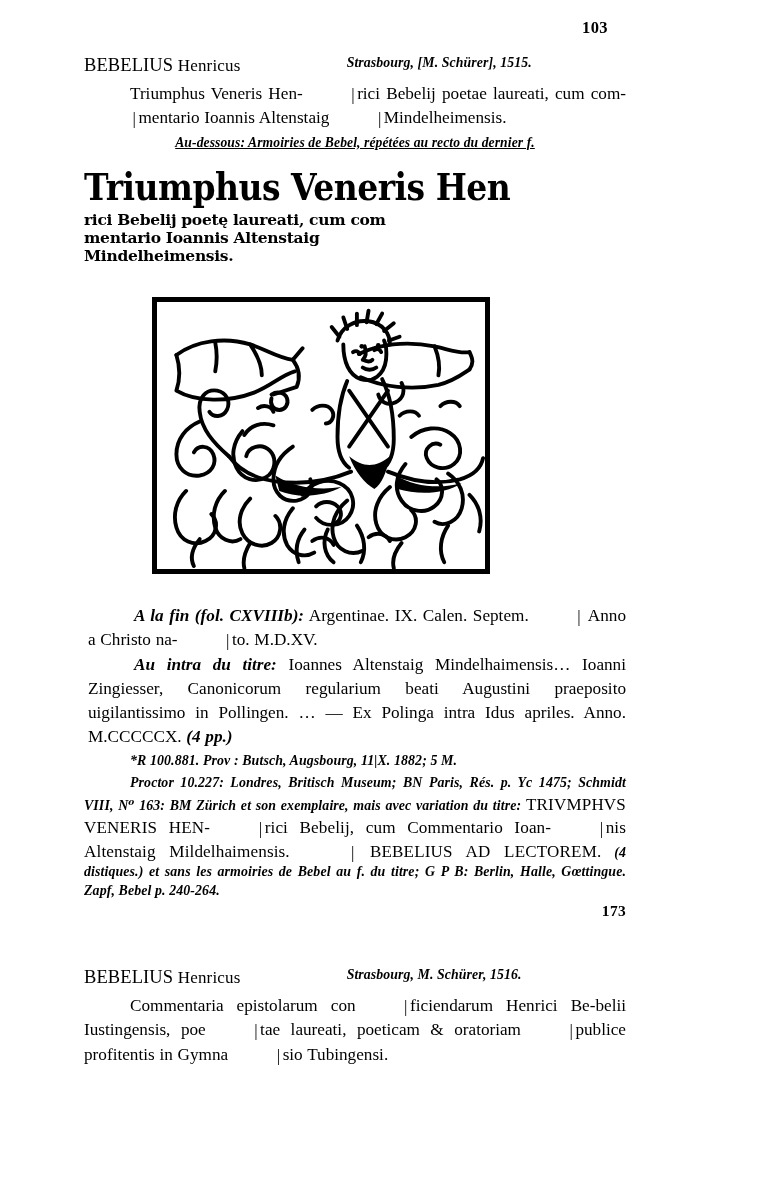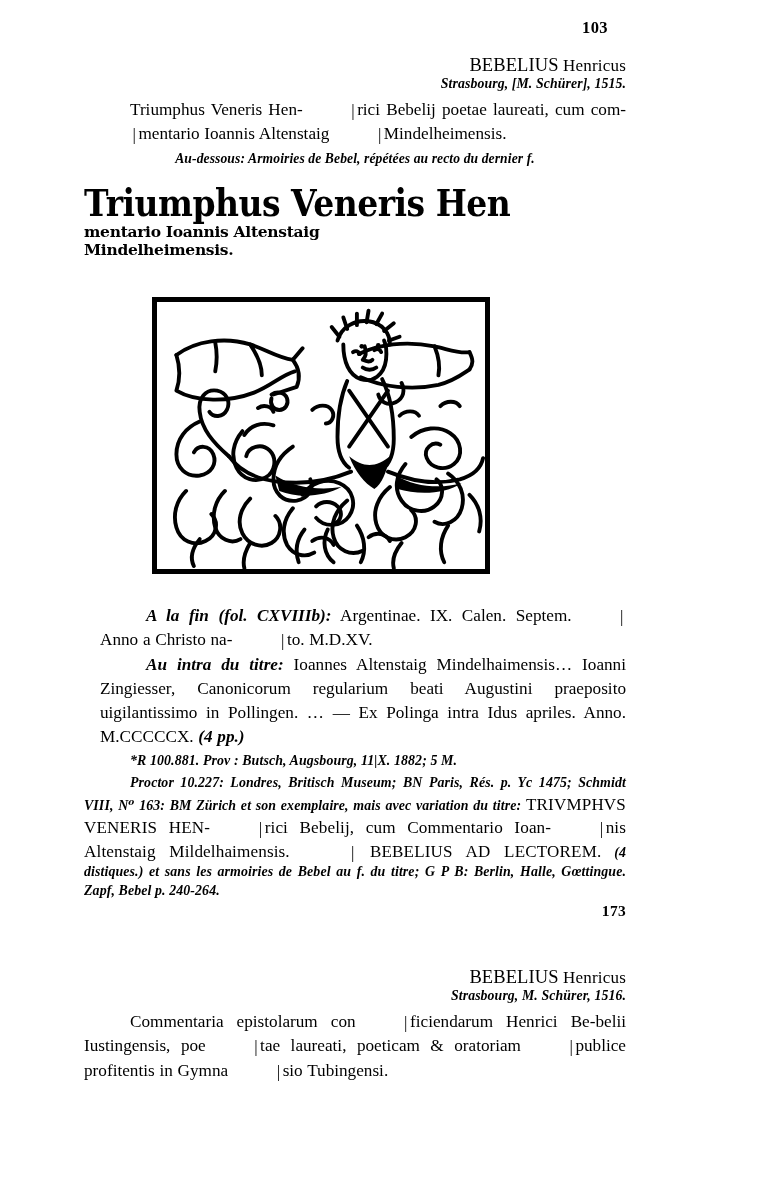--- a/index.html
+++ b/index.html
@@ -37,24 +37,23 @@
   .textblock {
     position: absolute;
     left: 84px;
     top: 55px;
     width: 542px;
   }
 
   
   .entry-head {
     display: flex;
-    align-items: flex-end;
+    align-items: flex-start;
     justify-content: flex-start;
     margin-bottom: 6px;
-    flex-direction: column;
   }
   .author {
     font-size: 17px;
     letter-spacing: 0.2px;
     white-space: nowrap;
   }
   .author .surname {
     font-variant: small-caps;
     font-size: 18.5px;
     letter-spacing: 0.1px;
@@ -84,20 +83,21 @@
     transform: translateY(1px);
   }
 
   .note-italic {
     font-style: italic;
     font-weight: bold;
     font-size: 13.6px;
     text-align: center;
     margin-top: 4px;
     letter-spacing: 0.1px;
+    text-decoration: underline;
   }
 
   
   .facsimile {
     margin-top: 22px;
   }
   .goth {
     font-family: "DejaVu Serif", "Liberation Serif", serif;
     font-weight: bold;
     color: #000;
@@ -148,21 +148,21 @@
 
   
   .lower {
     position: absolute;
     left: 84px;
     top: 604px;
     width: 542px;
   }
 
   p.para {
-    margin: 0 0 0 16px;
+    margin: 0 0 0 4px;
     font-size: 17.2px;
     line-height: 1.40;
     text-align: justify;
     text-indent: 46px;
     word-spacing: 0.4px;
   }
   p.para.tight { margin-top: 1px; }
 
   p.small {
     margin: 3px 0 0 0;
@@ -230,20 +230,21 @@
 
     <div class="title-transcription">
       <span>Triumphus Veneris Hen-</span><span class="vbar">|</span><span>rici Bebelij poetae laureati,</span>
       <span>cum com-</span><span class="vbar">|</span><span>mentario Ioannis Altenstaig</span><span class="vbar">|</span><span>Mindelheimensis.</span>
     </div>
 
     <div class="note-italic">Au-dessous: Armoiries de Bebel, répétées au recto du dernier f.</div>
 
     <div class="facsimile">
       <span class="goth goth-line1">Triumphus Veneris Hen</span>
+      <span class="goth goth-line2">rici Bebelij poetę laureati, cum com</span>
       <span class="goth goth-line3">mentario Ioannis Altenstaig</span>
       <span class="goth goth-line4">Mindelheimensis.</span>
     </div>
   </div>
 
   <div class="woodcut-wrap">
     <svg class="woodcut" viewBox="0 0 338 277" preserveAspectRatio="none">
       <rect x="0" y="0" width="338" height="277" fill="#ffffff"></rect>
       <g fill="none" stroke="#000000" stroke-width="4" stroke-linecap="round" stroke-linejoin="round">
 

